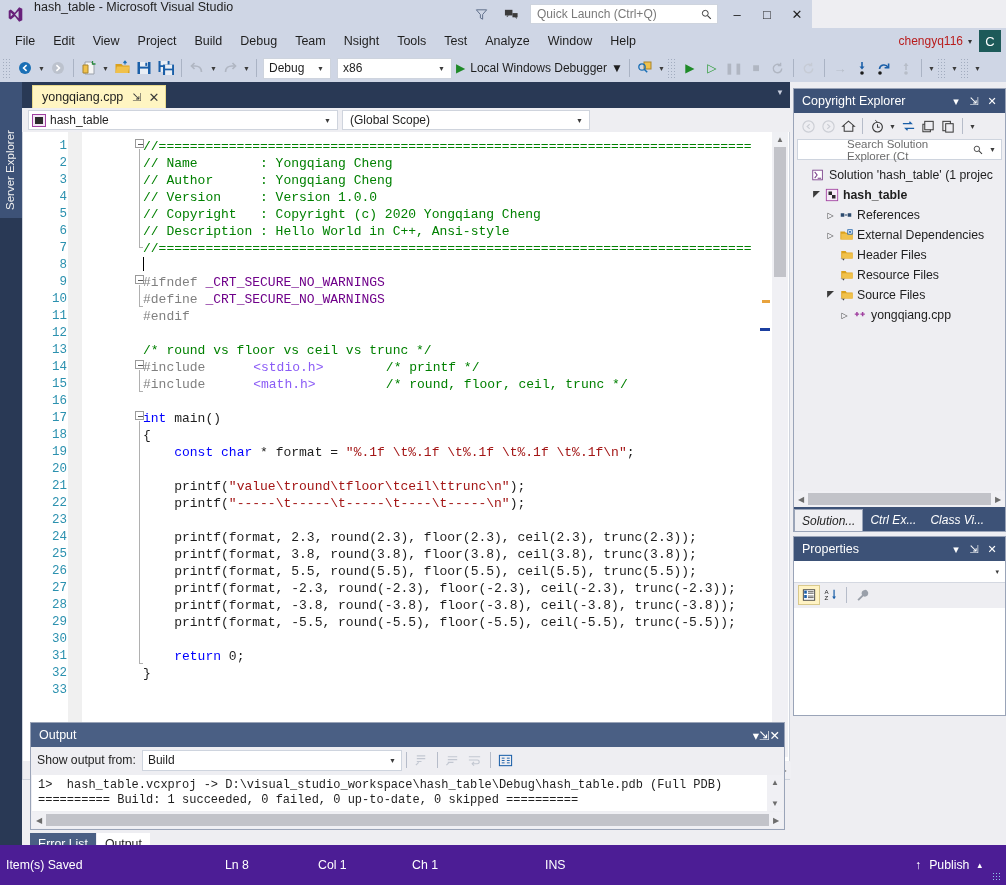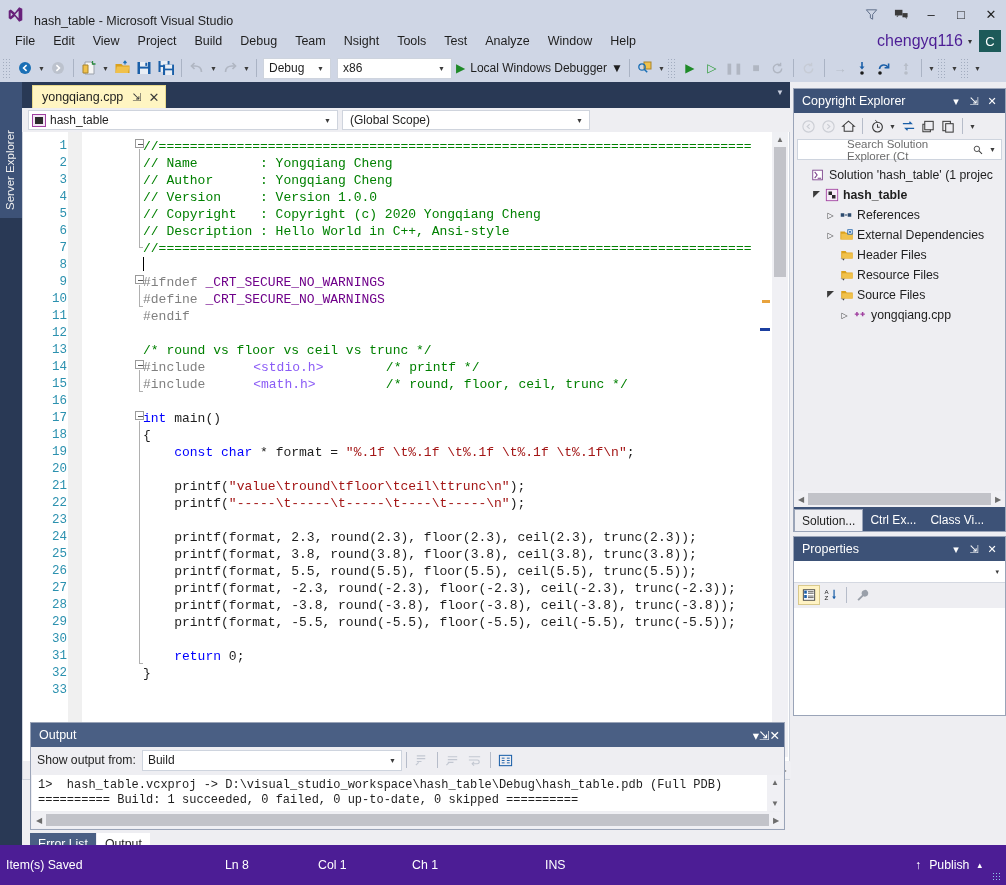--- a/index.html
+++ b/index.html
@@ -10,44 +10,44 @@
     background: #eeeef2;
     font-family: "Liberation Sans", sans-serif;
     font-size: 12px;
     color: #1e1e1e;
     -webkit-font-smoothing: antialiased;
   }
   #app { position: relative; width: 1006px; height: 885px; background: #eeeef2; }
 
   
   .titlebar {
-    position: absolute; top: 0; left: 0; width: 1006px; height: 28px;
+    position: absolute; top: 0; left: 0; width: 812px; height: 28px;
     background: #cfd6e5;
-    display: flex; align-items: flex-end;
+    display: flex; align-items: flex-start;
   }
   .vs-logo { width: 30px; height: 28px; display:flex; align-items:center; justify-content:center; }
   .title-text { font-size: 12.5px; color: #1e1e1e; margin-left: 4px; }
   .title-right { margin-left: auto; display: flex; align-items: center; height: 28px; }
   .tb-icon { width: 30px; height: 28px; display: flex; align-items: center; justify-content: center; }
   .quicklaunch {
     width: 188px; height: 20px; background: #ffffff; border: 1px solid #ced4de;
     display: flex; align-items: center; padding: 0 4px 0 6px; margin: 0 4px;
   }
   .quicklaunch .ql-text { font-size: 12px; color: #7a7a7a; flex: 1; }
   .winbtn { width: 30px; height: 28px; display:flex; align-items:center; justify-content:center;
             font-size: 13px; color: #1e1e1e; }
 
   
   .menubar {
     position: absolute; top: 28px; left: 0; width: 1006px; height: 26px;
     background: #cfd6e5; display: flex; align-items: center; padding-left: 6px;
   }
   .menuitem { padding: 3px 9px; font-size: 12.5px; color: #1e1e1e; white-space: nowrap; }
   .menu-right { margin-left: auto; display: flex; align-items: center; padding-right: 2px; }
-  .account-name { font-size: 16px; color: #4c1d95; }
+  .account-name { font-size: 12px; color: #b91c1c; }
   .account-caret { font-size: 8px; margin: 0 7px 0 5px; color: #333; }
   .avatar {
     width: 22px; height: 22px; background: #1d5a59; color: #fff;
     display:flex; align-items:center; justify-content:center;
     font-size: 13px; margin-right: 3px;
   }
 
   
   .toolbar {
     position: absolute; top: 54px; left: 0; width: 1006px; height: 28px;
@@ -200,21 +200,21 @@
   .sln-tree { position: relative; background: #eeeef2; height: 340px; overflow: hidden; padding-top: 3px; }
   .trow { height: 20px; display: flex; align-items: center; font-size: 12.3px; color: #1e1e1e; white-space: nowrap; }
   .texp { width: 13px; text-align: center; font-size: 8px; color: #3b3b3b; }
   .ticon { width: 18px; display:flex; align-items:center; justify-content:center; }
   .tlabel { padding-left: 2px; }
   .bold { font-weight: bold; }
   .sln-hscroll { position:absolute; bottom: 24px; left:0; width: 211px; height: 16px; background:#f0f0f4; display:flex; align-items:center;}
   .sln-hscroll .ar { width: 14px; text-align:center; font-size:8px; color:#6d6d6d;}
   .sln-hscroll .th { height: 12px; background:#c2c3c9; flex:1; margin: 0 0px; }
   .sln-tabs { position:absolute; bottom: 0; left: 0; width: 211px; height: 24px; background:#3d5277; display:flex; align-items:flex-end;}
-  .sltab { height: 22px; padding: 0 7px; display:flex; align-items:center; font-size: 12px; color:#ffffff; }
+  .sltab { height: 22px; padding: 0 7px; display:flex; align-items:center; font-size: 12px; color:#ffffff;font-style:italic; }
   .sltab.active { background:#eeeef2; color:#1e1e1e; border: 1px solid #9aa4b8; border-bottom:none; }
 
   
   .props {
     position: absolute; top: 536px; left: 793px; width: 213px; height: 180px;
     background: #eeeef2; border: 1px solid #9aa4b8;
   }
   .props-combo { height: 22px; background:#fff; border-bottom:1px solid #d4d8e1; display:flex; align-items:center; }
   .props-combo .pc { margin-left:auto; font-size:7px; padding-right:6px; color:#3b3b3b; }
   .props-toolbar { height: 24px; background:#eeeef2; display:flex; align-items:center; padding-left:4px; }
@@ -282,20 +282,27 @@
         <svg width="15" height="15" viewBox="0 0 16 16">
             <path d="M2.5 3h11l-4.3 5v5l-2.4-1.3V8L2.5 3z" fill="none" stroke="#5a6a85" stroke-width="1"></path>
           </svg>
       </div>
       <div class="tb-icon">
         <svg width="15" height="15" viewBox="0 0 16 16">
             <rect x="1" y="3" width="8" height="6" fill="#3b3b3b"></rect>
             <path d="M3 9l0 2 2.2-2z" fill="#3b3b3b"></path>
             <rect x="9" y="6.5" width="5.5" height="4.5" fill="#3b3b3b"></rect>
             <path d="M13.6 11l0 1.8-1.8-1.8z" fill="#3b3b3b"></path>
+          </svg>
+      </div>
+      <div class="quicklaunch">
+        <div class="ql-text">Quick Launch (Ctrl+Q)</div>
+        <svg width="13" height="13" viewBox="0 0 16 16">
+            <circle cx="6.5" cy="6.5" r="3.6" fill="none" stroke="#3b3b3b" stroke-width="1.2"></circle>
+            <path d="M9.3 9.3l4 4" stroke="#3b3b3b" stroke-width="1.4"></path>
           </svg>
       </div>
       <div class="winbtn">–</div>
       <div class="winbtn">□</div>
       <div class="winbtn">✕</div>
     </div>
   </div>
 
   <div class="menubar">
     <div class="menuitem">File</div>

